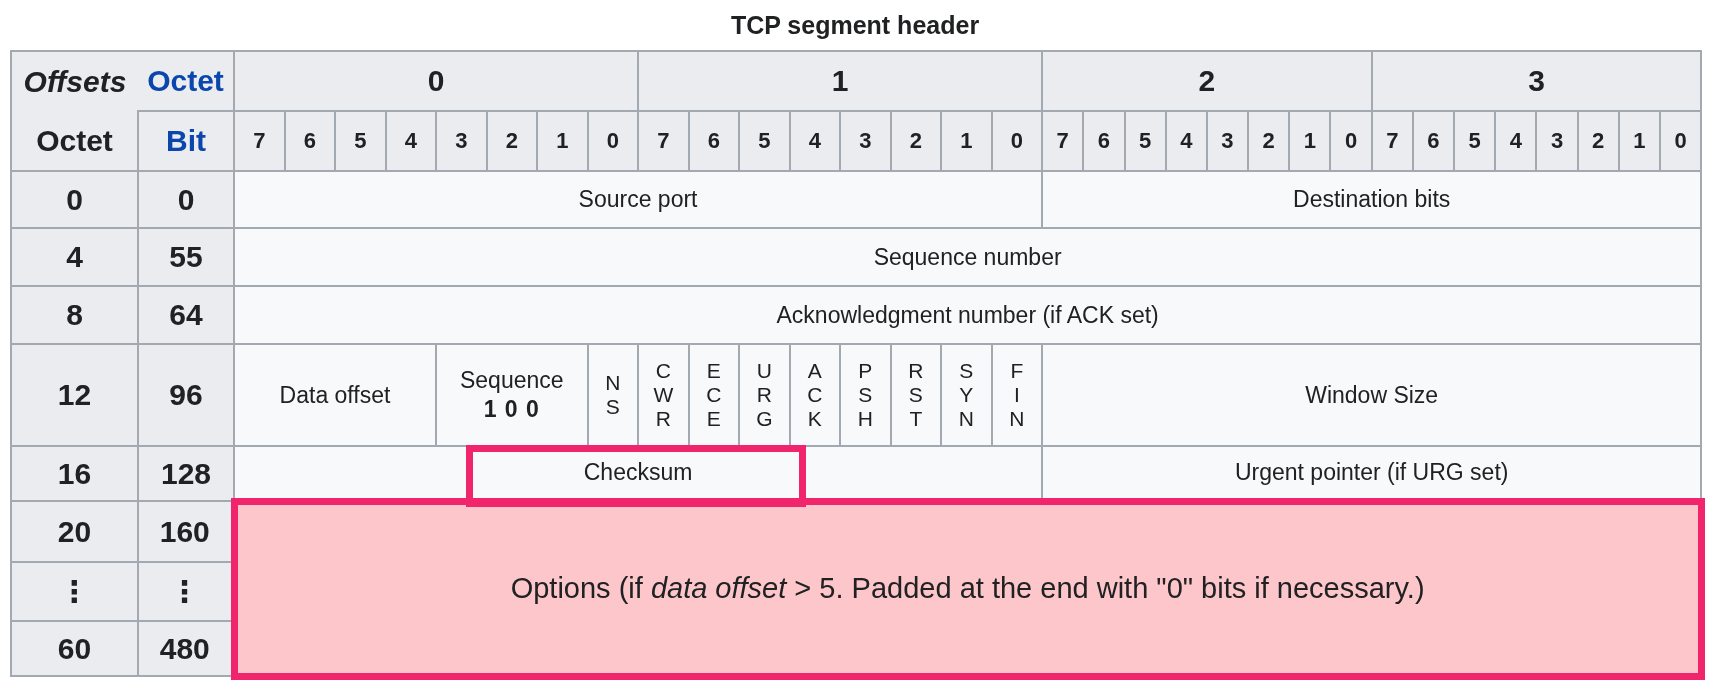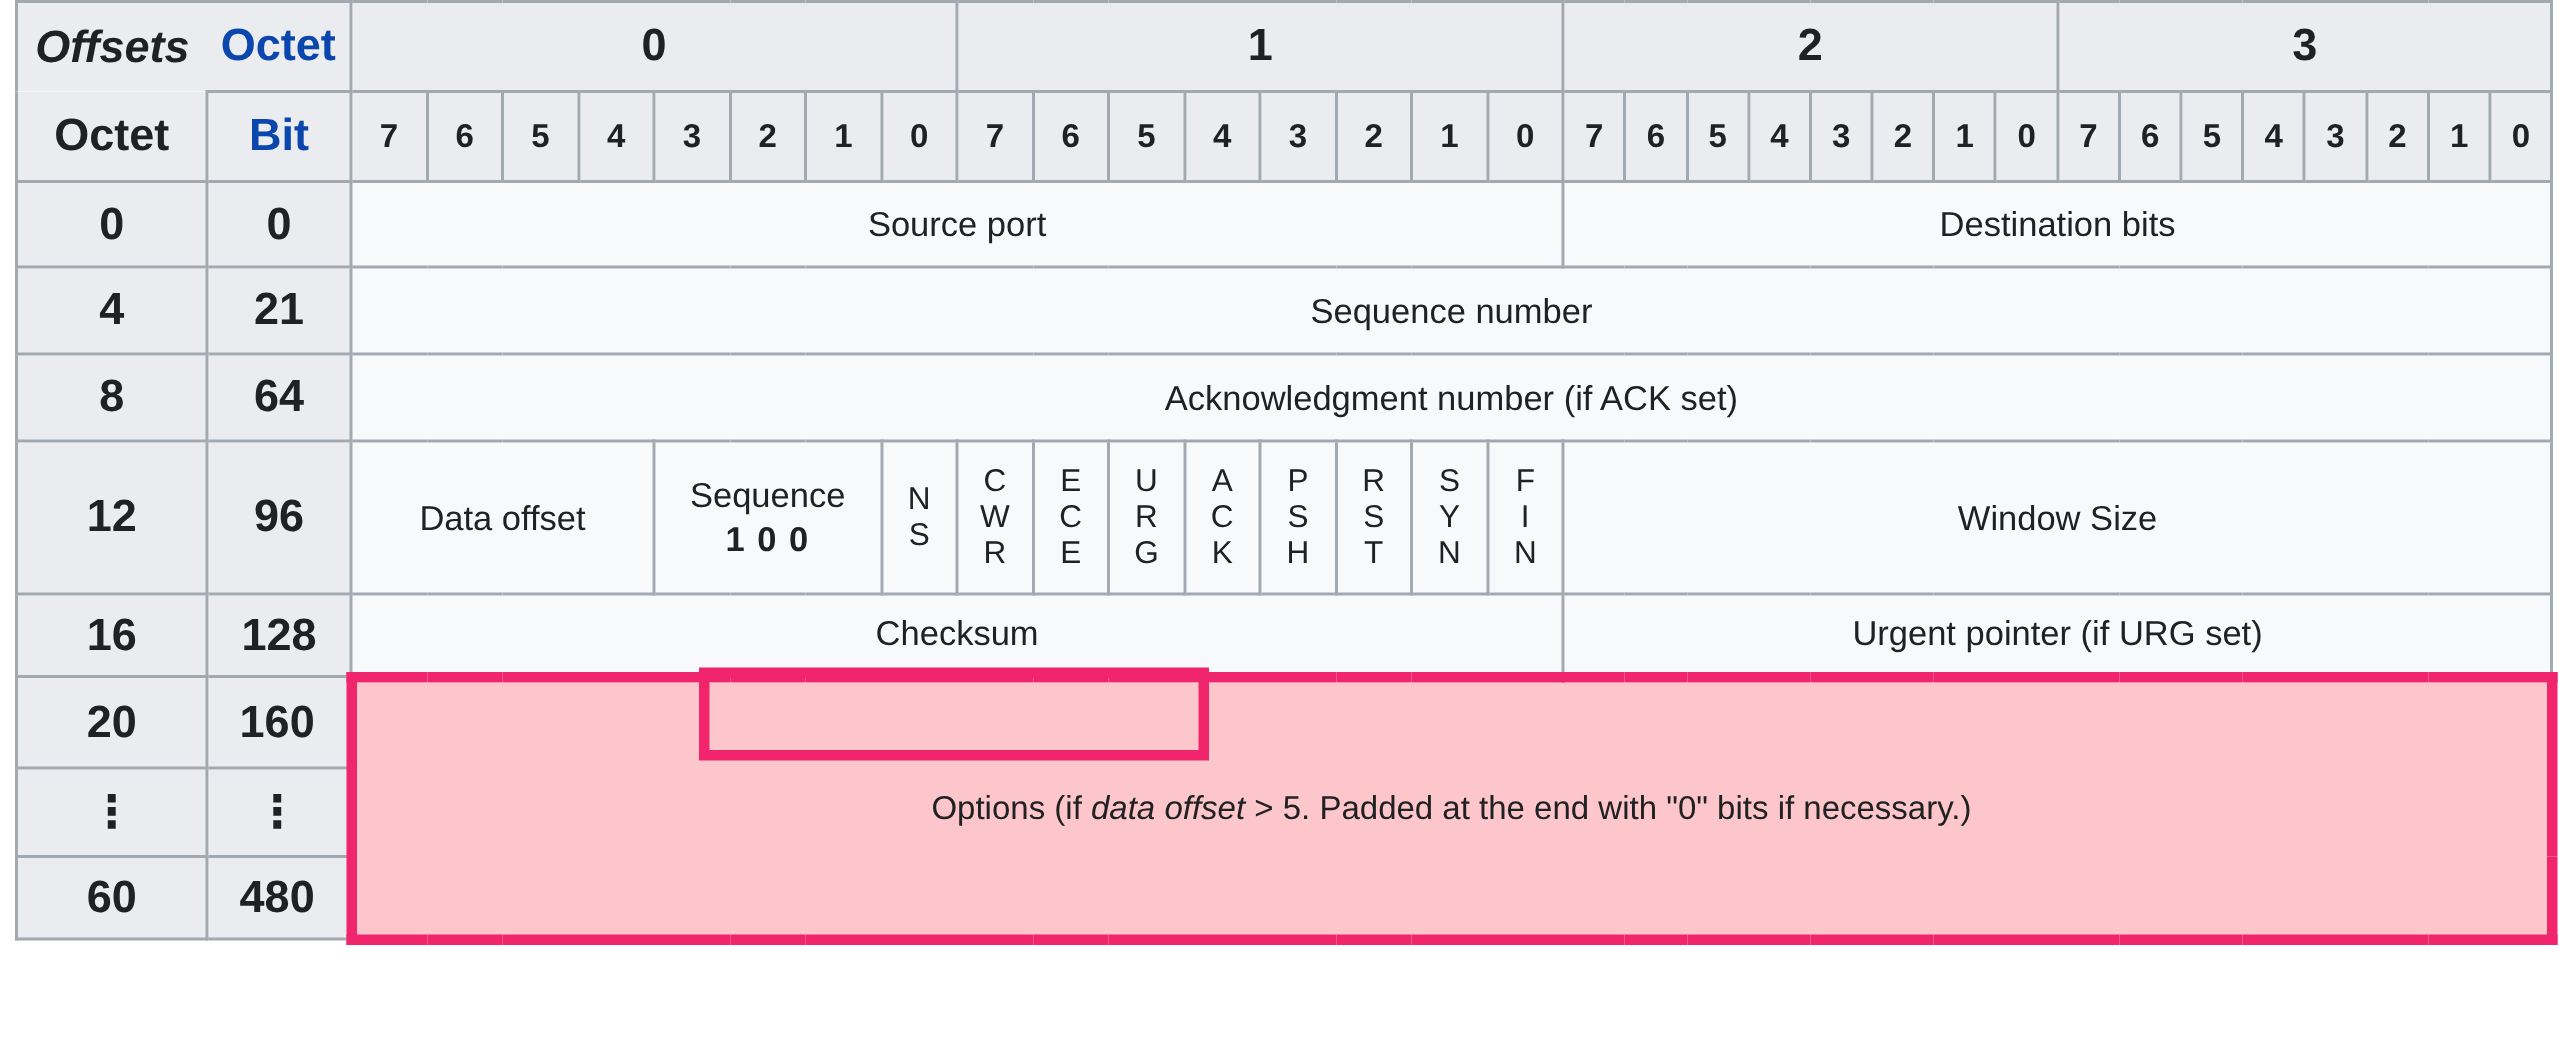--- a/index.html
+++ b/index.html
@@ -71,40 +71,41 @@
   td.flag { padding: 0; }
   .vstack { display: inline-block; font-size: 21px; line-height: 24px; }
   .vstack div { text-align: center; }
 
   td.reserved .res-word { line-height: 29px; }
   td.reserved .res-zeros { line-height: 29px; font-weight: 700; letter-spacing: 1px; }
 
   td.options {
     background: var(--pink_fill, #fcc6cb);
     border: 7px solid var(--accent_pink, #f0256b);
-    font-size: 22px;
+    font-size: 29px;
   }
   td.options i { font-style: italic; }
 
   .checksum-box {
     position: absolute;
     left: 466px;
     top: 445px;
     width: 340px;
     height: 62px;
     border: 7px solid var(--accent_pink, #f0256b);
     pointer-events: none;
     z-index: 5;
   }
 </style>
 </head>
 <body>
 
 <div class="stage">
 
+  <div class="title">TCP segment header</div>
 
   <table class="hdr-tbl">
     <colgroup>
       <col class="ca">
         <col class="cb">
       <col class="cw">
         <col class="cw">
         <col class="cw">
         <col class="cw">
         <col class="cw">
@@ -186,21 +187,21 @@
 
     <tr class="r0">
       <th>0</th>
       <th>0</th>
       <td colspan="16">Source port</td>
       <td colspan="16">Destination bits</td>
     </tr>
 
     <tr class="r4">
       <th>4</th>
-      <th>21</th>
+      <th>55</th>
       <td colspan="32">Sequence number</td>
     </tr>
 
     <tr class="r8">
       <th>8</th>
       <th>64</th>
       <td colspan="32">Acknowledgment number (if ACK set)</td>
     </tr>
 
     <tr class="r12">

